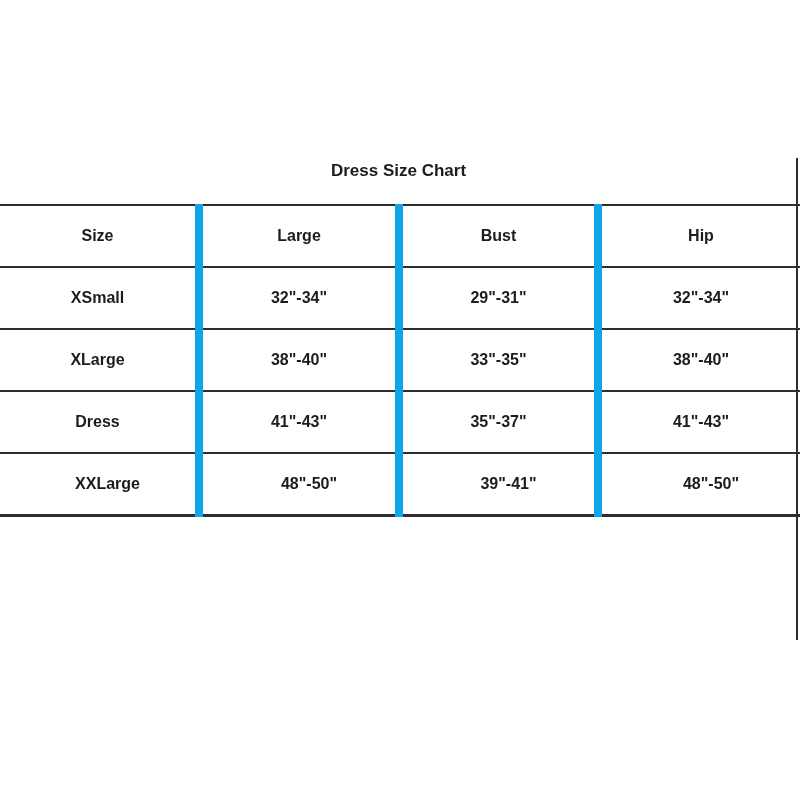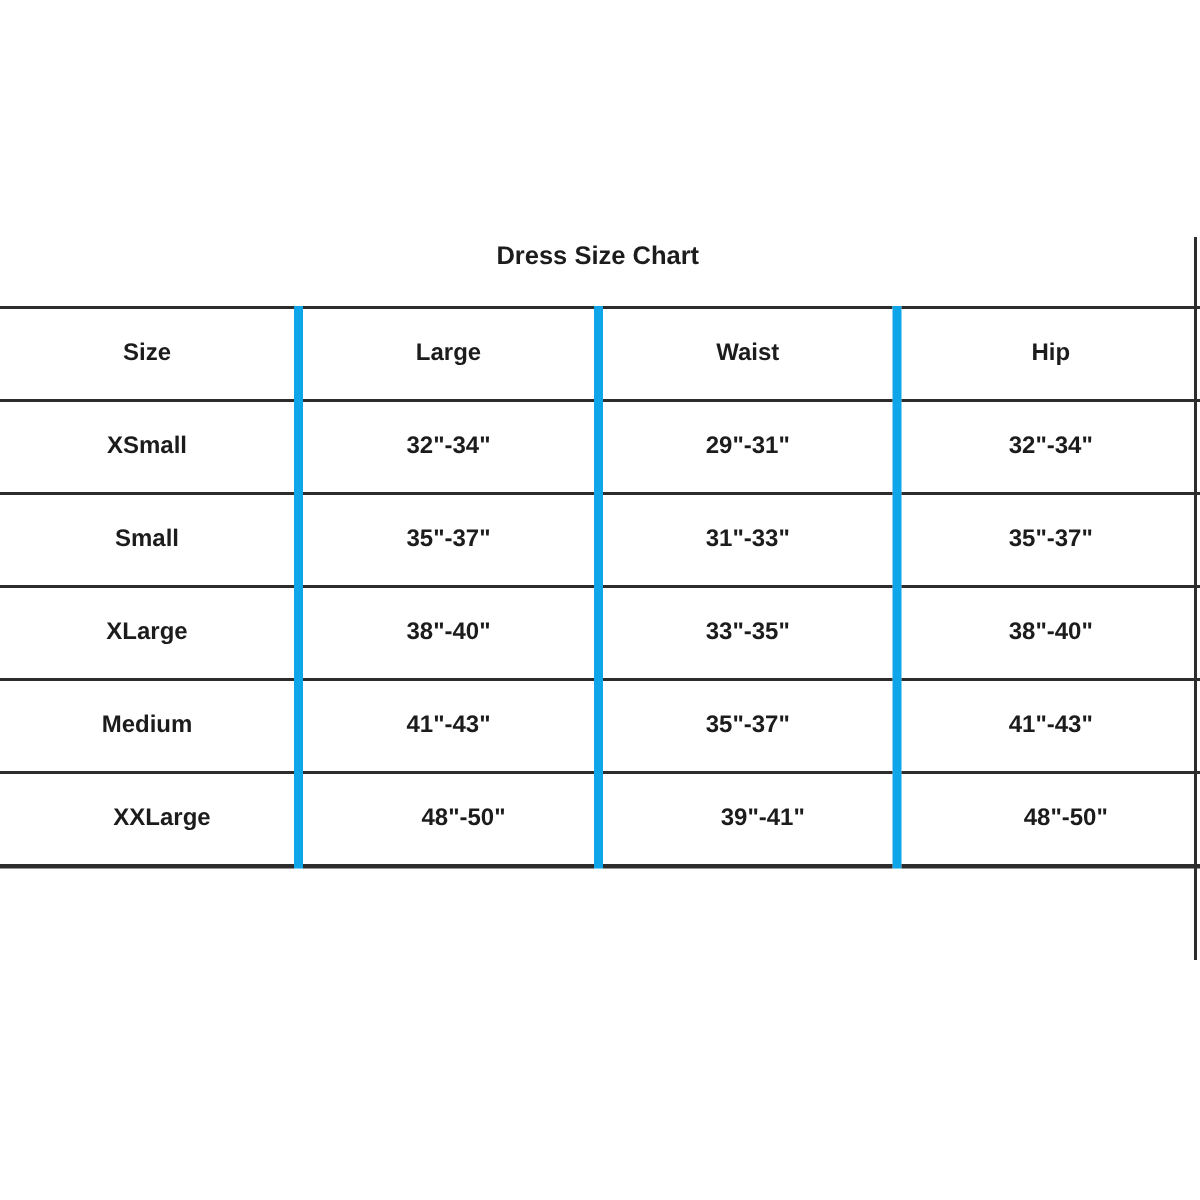--- a/index.html
+++ b/index.html
@@ -50,21 +50,21 @@
   table.size-table th {
     font-weight: bold;
     height: 60px;
   }
   table.size-table td {
     font-weight: bold;
     height: 60px;
   }
   table.size-table th.v-sep,
   table.size-table td.v-sep {
-    border-right: 6px solid #0ea5e9;
+    border-right: 8px solid #0ea5e9;
     margin-top: 20px;
   }
   table.size-table tr.last-row td {
     border-bottom: 3px solid #2d2d2d;
     padding-left: 20px;
   }
   .right-border-line {
     position: absolute;
     left: 796px;
     top: 158px;
@@ -84,45 +84,39 @@
     <colgroup>
       <col style="width:199px">
       <col style="width:200px">
       <col style="width:199px">
       <col style="width:202px">
     </colgroup>
     <thead>
       <tr>
         <th class="v-sep">Size</th>
         <th class="v-sep">Large</th>
-        <th class="v-sep">Waist</th>
+        <th class="v-sep">Bust</th>
         <th>Hip</th>
       </tr>
     </thead>
     <tbody>
       <tr>
         <td class="v-sep">XSmall</td>
         <td class="v-sep">32"-34"</td>
         <td class="v-sep">29"-31"</td>
         <td>32"-34"</td>
       </tr>
       <tr>
-        <td class="v-sep">Small</td>
-        <td class="v-sep">35"-37"</td>
-        <td class="v-sep">31"-33"</td>
-        <td>35"-37"</td>
-      </tr>
-      <tr>
         <td class="v-sep">XLarge</td>
         <td class="v-sep">38"-40"</td>
         <td class="v-sep">33"-35"</td>
         <td>38"-40"</td>
       </tr>
       <tr>
-        <td class="v-sep">Medium</td>
+        <td class="v-sep">Dress</td>
         <td class="v-sep">41"-43"</td>
         <td class="v-sep">35"-37"</td>
         <td>41"-43"</td>
       </tr>
       <tr class="last-row">
         <td class="v-sep">XXLarge</td>
         <td class="v-sep">48"-50"</td>
         <td class="v-sep">39"-41"</td>
         <td>48"-50"</td>
       </tr>

